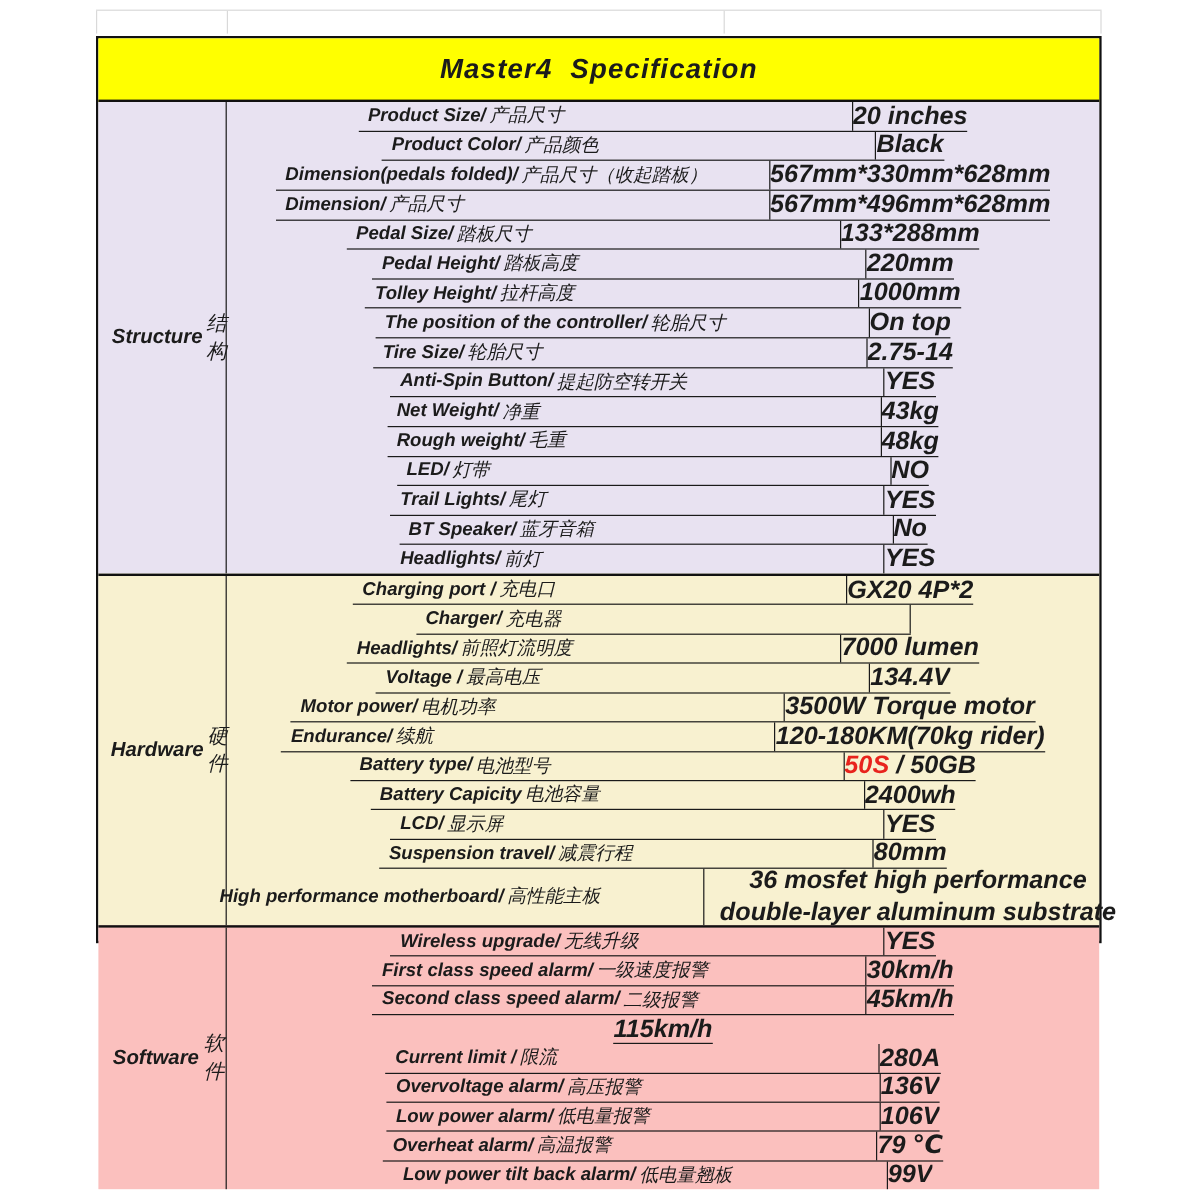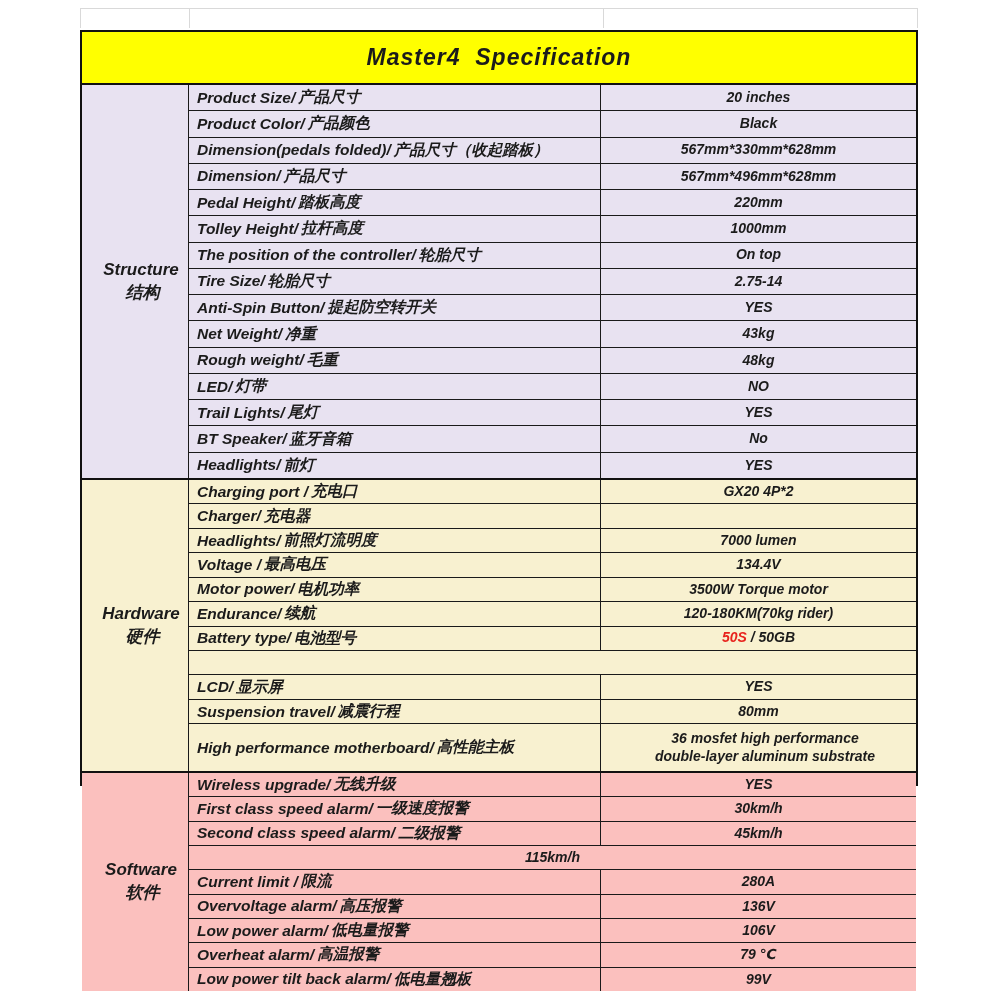--- a/index.html
+++ b/index.html
@@ -43,47 +43,47 @@
   }
   .section { display: flex; box-sizing: border-box; }
   .section + .section { border-top: 2px solid #111; }
   .section-structure { height: 393px; background: var(--structure-bg); }
   .section-hardware  { height: 293px; background: var(--hardware-bg); }
   .section-software  { height: 220px; background: var(--software-bg); }
 
   .section-label-cell {
     width: 107px; flex: 0 0 107px;
     border-right: 1px solid var(--border-dark);
-    display: flex; flex-direction: column;
+    display: flex; flex-direction: row;
     align-items: center; justify-content: center;
     font-weight: bold; font-style: italic; font-size: 17px;
     line-height: 1.35; box-sizing: border-box; text-align: center; padding-left: 12px;
   }
   .section-label-cell .zh { font-size: 17px; }
 
-  .rows { flex: 1; display: flex; flex-direction: column; min-width: 0; }
+  .rows { flex: 1; display: flex; flex-direction: column; min-width: 0; align-items: center; }
   .row { flex: 1; display: flex; min-height: 0; box-sizing: border-box; }
   .row:not(:last-child) { border-bottom: 1px solid var(--border-dark); }
   .row.tall { flex: 2; gap: 13px; }
 
   .prop-cell {
     width: 412px; flex: 0 0 412px;
     border-right: 1px solid var(--border-dark);
     display: flex; align-items: center;
     padding-left: 8px; box-sizing: border-box;
     overflow: hidden; white-space: nowrap;
     font-style: italic; font-weight: bold; font-size: 15.5px;
   }
   .value-cell {
     flex: 1; display: flex; flex-direction: column;
     align-items: center; justify-content: center;
-    font-style: italic; font-weight: bold; font-size: 14px;
+    font-style: italic; font-weight: bold; font-size: 21px;
     text-align: center; line-height: 1.25; overflow: hidden;
   }
-  .zh { font-weight: bold; margin-left: 3px; }
+  .zh { font-weight: normal; margin-left: 3px; }
   .red { color: var(--highlight-red); }
   .vline { white-space: nowrap; }
 </style>
 </head>
 <body>
 
 <div class="ghost-row">
   <div class="ghost-cell gc1"></div>
   <div class="ghost-cell gc2"></div>
   <div class="ghost-cell gc3"></div>
@@ -121,20 +121,27 @@
           </div>
           <div class="row">
             <div class="prop-cell">
               <span class="en">Dimension/</span>
               <span class="zh">产品尺寸</span>
             </div>
             <div class="value-cell">567mm*496mm*628mm</div>
           </div>
           <div class="row">
             <div class="prop-cell">
+              <span class="en">Pedal Size/</span>
+              <span class="zh">踏板尺寸</span>
+            </div>
+            <div class="value-cell">133*288mm</div>
+          </div>
+          <div class="row">
+            <div class="prop-cell">
               <span class="en">Pedal Height/</span>
               <span class="zh">踏板高度</span>
             </div>
             <div class="value-cell">220mm</div>
           </div>
           <div class="row">
             <div class="prop-cell">
               <span class="en">Tolley Height/</span>
               <span class="zh">拉杆高度</span>
             </div>
@@ -255,20 +262,25 @@
           <div class="row">
             <div class="prop-cell">
               <span class="en">Battery type/</span>
               <span class="zh">电池型号</span>
             </div>
             <div class="value-cell">
               <div class="vline"><span class="red">50S</span><span> / 50GB</span></div>
             </div>
           </div>
           <div class="row">
+            <div class="prop-cell">
+              <span class="en">Battery Capicity</span>
+              <span class="zh">电池容量</span>
+            </div>
+            <div class="value-cell">2400wh</div>
           </div>
           <div class="row">
             <div class="prop-cell">
               <span class="en">LCD/</span>
               <span class="zh">显示屏</span>
             </div>
             <div class="value-cell">YES</div>
           </div>
           <div class="row">
             <div class="prop-cell">

